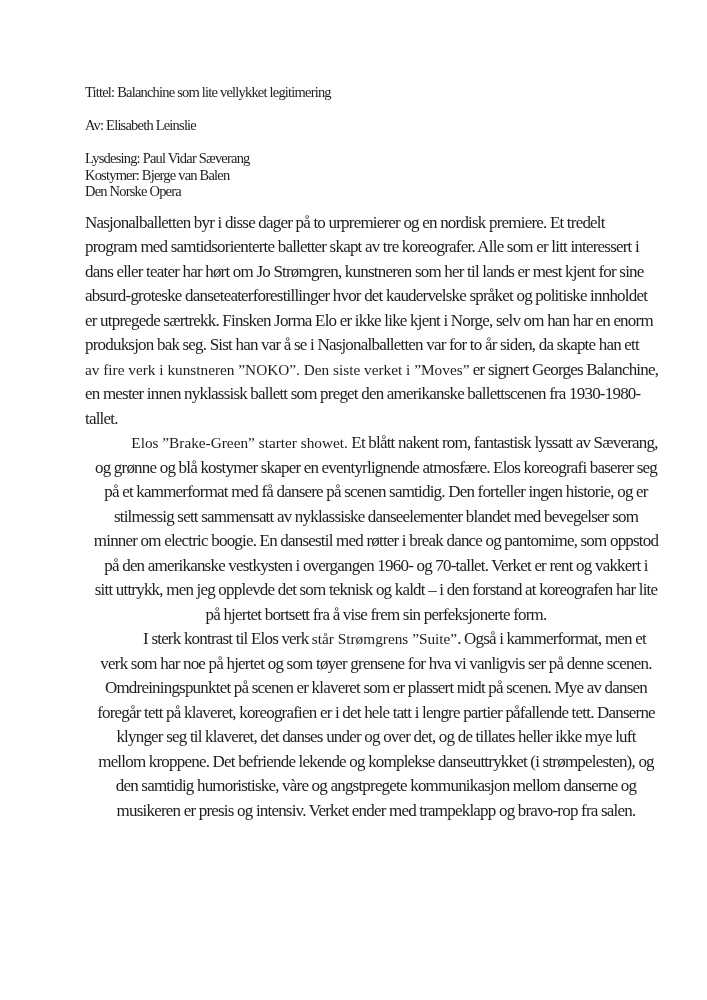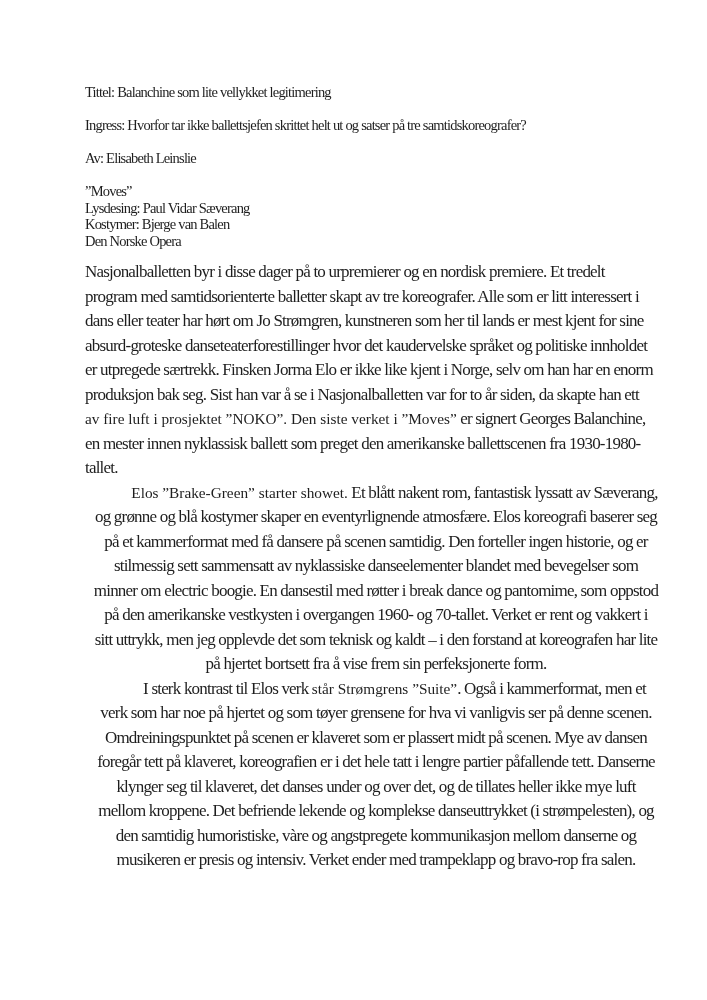--- a/index.html
+++ b/index.html
@@ -48,40 +48,38 @@
   .seg.alt {
     font-size: 0.9em;
     letter-spacing: 0;
   }
 </style>
 </head>
 <body>
 
 <div class="page">
   <p class="meta">Tittel: Balanchine som lite vellykket legitimering</p>
-  <p class="meta">Ingress: Hvorfor tar ikke ballettsjefen skrittet helt ut og satser på tre samtidskoreografer?</p>
   <p class="meta">Av: Elisabeth Leinslie</p>
 
   <div class="credits">
-    <div class="credit-line">”Moves”</div>
 
       <div class="credit-line">Lysdesing: Paul Vidar Sæverang</div>
       <div class="credit-line">Kostymer: Bjerge van Balen</div>
       <div class="credit-line">Den Norske Opera</div>
     </div>
 
   <div>
 
   <p class="body-para"><span class="seg">Nasjonalballetten byr i disse dager på to urpremierer og en nordisk premiere. Et tredelt
 program med samtidsorienterte balletter skapt av tre koreografer. Alle som er litt interessert i
 dans eller teater har hørt om Jo Strømgren, kunstneren som her til lands er mest kjent for sine
 absurd-groteske danseteaterforestillinger hvor det kaudervelske språket og politiske innholdet
 er utpregede særtrekk. Finsken Jorma Elo er ikke like kjent i Norge, selv om han har en enorm
 produksjon bak seg. Sist han var å se i Nasjonalballetten var for to år siden, da skapte han ett
-</span><span class="seg alt">av fire luft i prosjektet ”NOKO”. Den siste verket i ”Moves”</span><span class="seg"> er signert Georges Balanchine,
+</span><span class="seg alt">av fire verk i kunstneren ”NOKO”. Den siste verket i ”Moves”</span><span class="seg"> er signert Georges Balanchine,
 en mester innen nyklassisk ballett som preget den amerikanske ballettscenen fra 1930-1980-
 tallet.</span></p>
       <p class="body-para indent"><span class="seg alt">Elos ”Brake-Green” starter showet.</span><span class="seg"> Et blått nakent rom, fantastisk lyssatt av Sæverang,
 og grønne og blå kostymer skaper en eventyrlignende atmosfære. Elos koreografi baserer seg
 på et kammerformat med få dansere på scenen samtidig. Den forteller ingen historie, og er
 stilmessig sett sammensatt av nyklassiske danseelementer blandet med bevegelser som
 minner om electric boogie. En dansestil med røtter i break dance og pantomime, som oppstod
 på den amerikanske vestkysten i overgangen 1960- og 70-tallet. Verket er rent og vakkert i
 sitt uttrykk, men jeg opplevde det som teknisk og kaldt – i den forstand at koreografen har lite
 på hjertet bortsett fra å vise frem sin perfeksjonerte form.</span></p>

